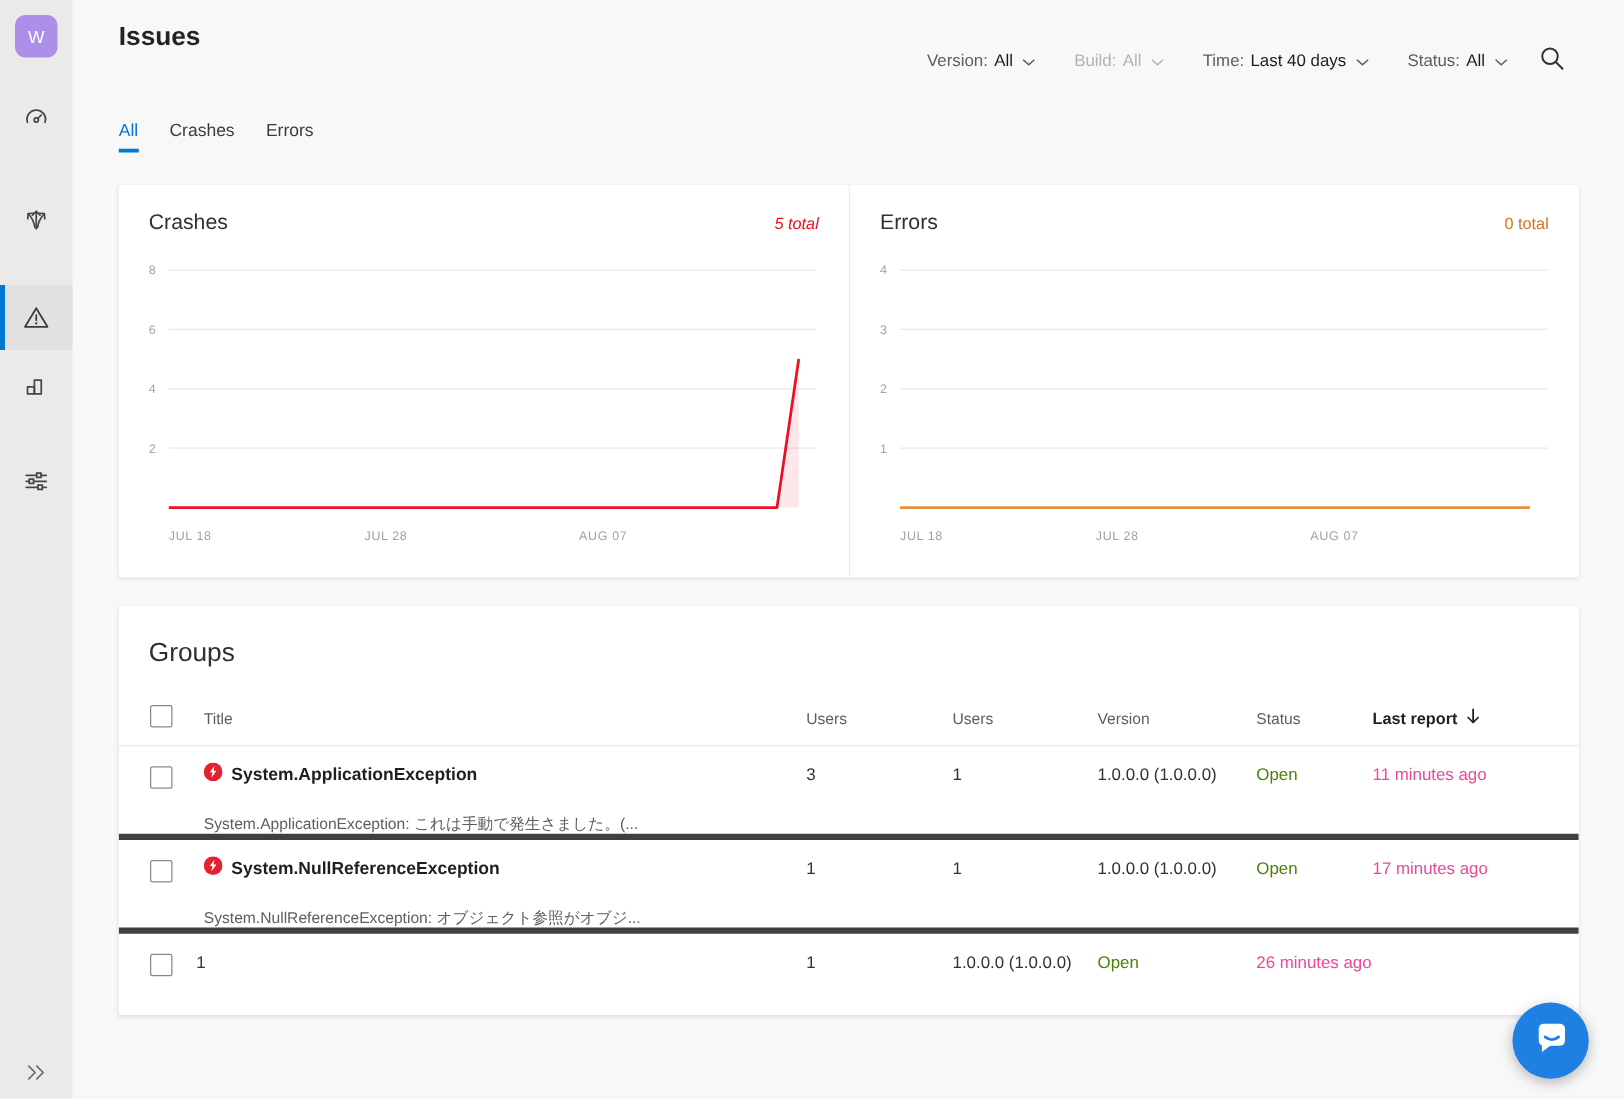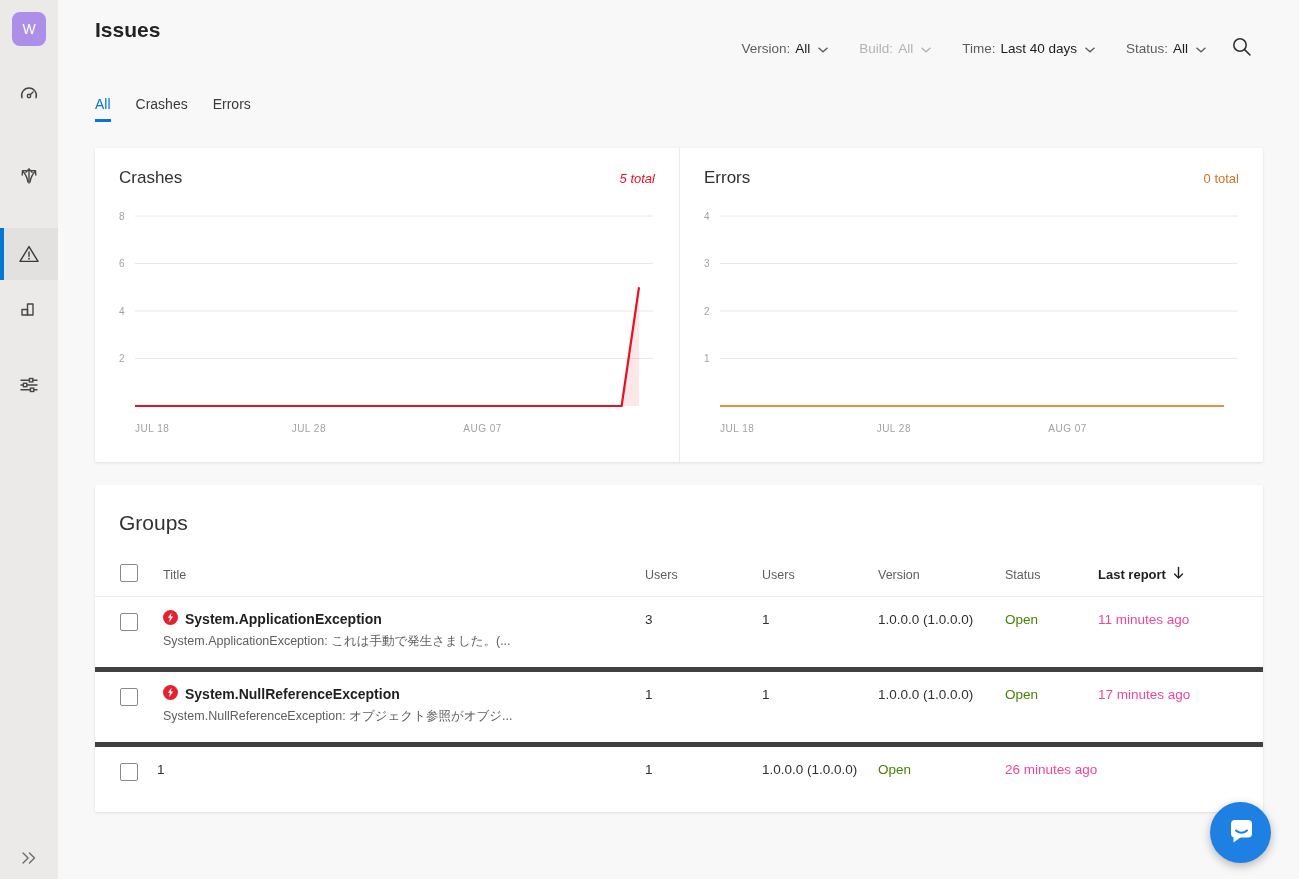--- a/index.html
+++ b/index.html
@@ -66,21 +66,21 @@
   .head-last { color:#201f1e; font-weight:700; font-size:13px; display:flex; align-items:center; gap:6px; }
   .checkbox {
     width:18px; height:18px; border:1px solid #8b8987; border-radius:2px; background:#fff;
     display:inline-block; cursor:pointer;
   }
   .row { padding-top:13px; height:75px; border-bottom:5px solid #404040; cursor:pointer; align-items:start; }
   .row:last-child { border-bottom:none; }
   .row .checkbox { margin-top:3px; }
   .title-cell { padding-left:6px; overflow:hidden; }
   .row-title { font-size:14px; font-weight:700; color:#201f1e; display:flex; align-items:center; gap:7px; }
-  .row-sub { font-size:12.5px; color:#605e5c; margin-top:5px; white-space:nowrap; overflow:hidden; }
+  .row-sub { font-size:12.5px; color:#605e5c; margin-top:23px; white-space:nowrap; overflow:hidden; }
   .cell { font-size:13.5px; color:#323130; padding-top:2px; }
   .status-cell { color:#498205; }
   .last-cell { color:#ec4899; }
   
   .chat-fab {
     position:absolute; left:1210px; top:802px; width:61px; height:61px; border-radius:50%;
     background:#1f80e4; box-shadow:0 3px 10px rgba(0,0,0,.28);
     display:flex; align-items:center; justify-content:center; cursor:pointer;
   }
 </style>

